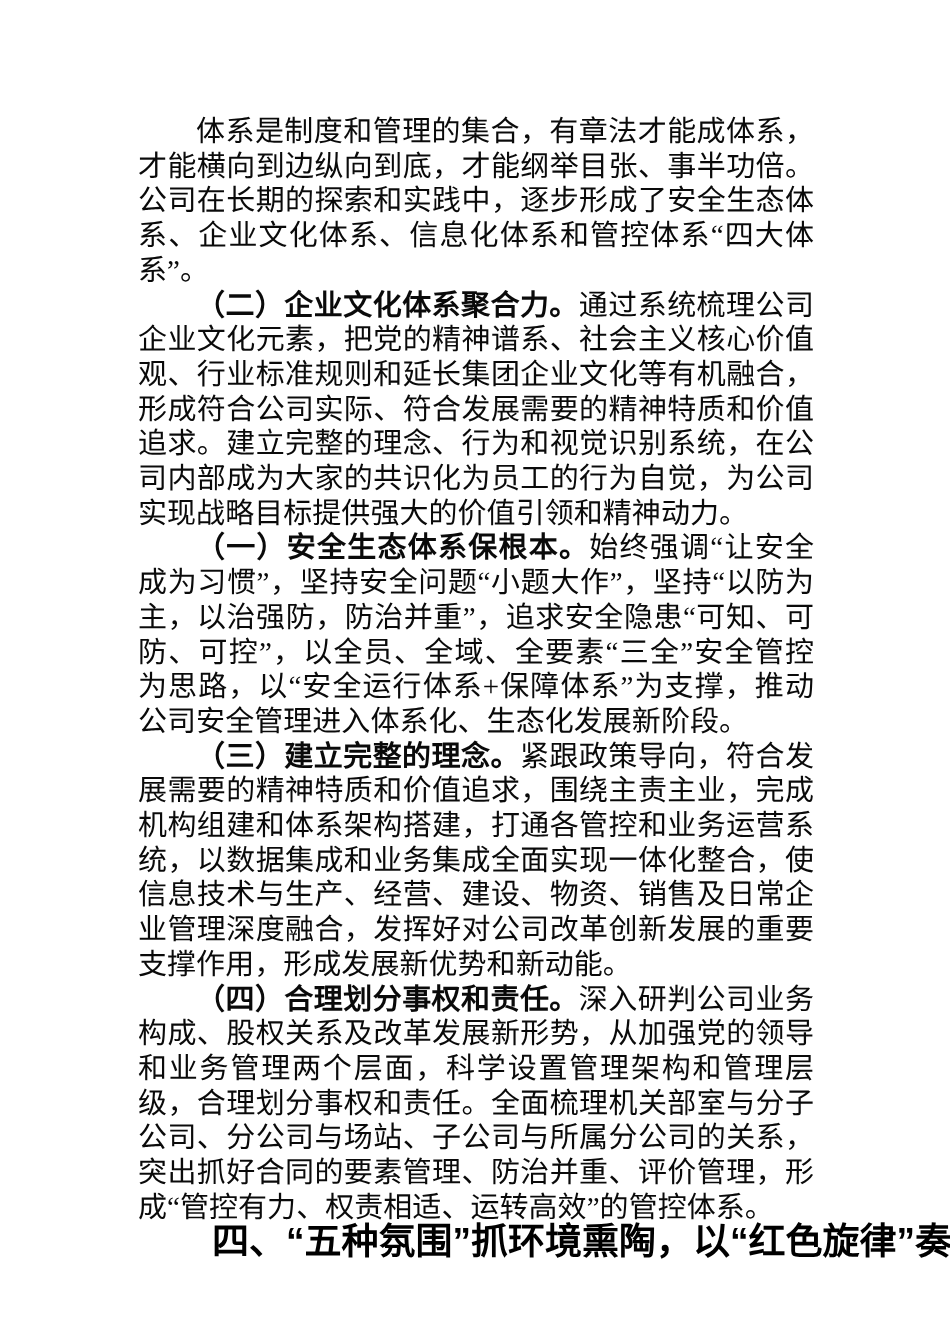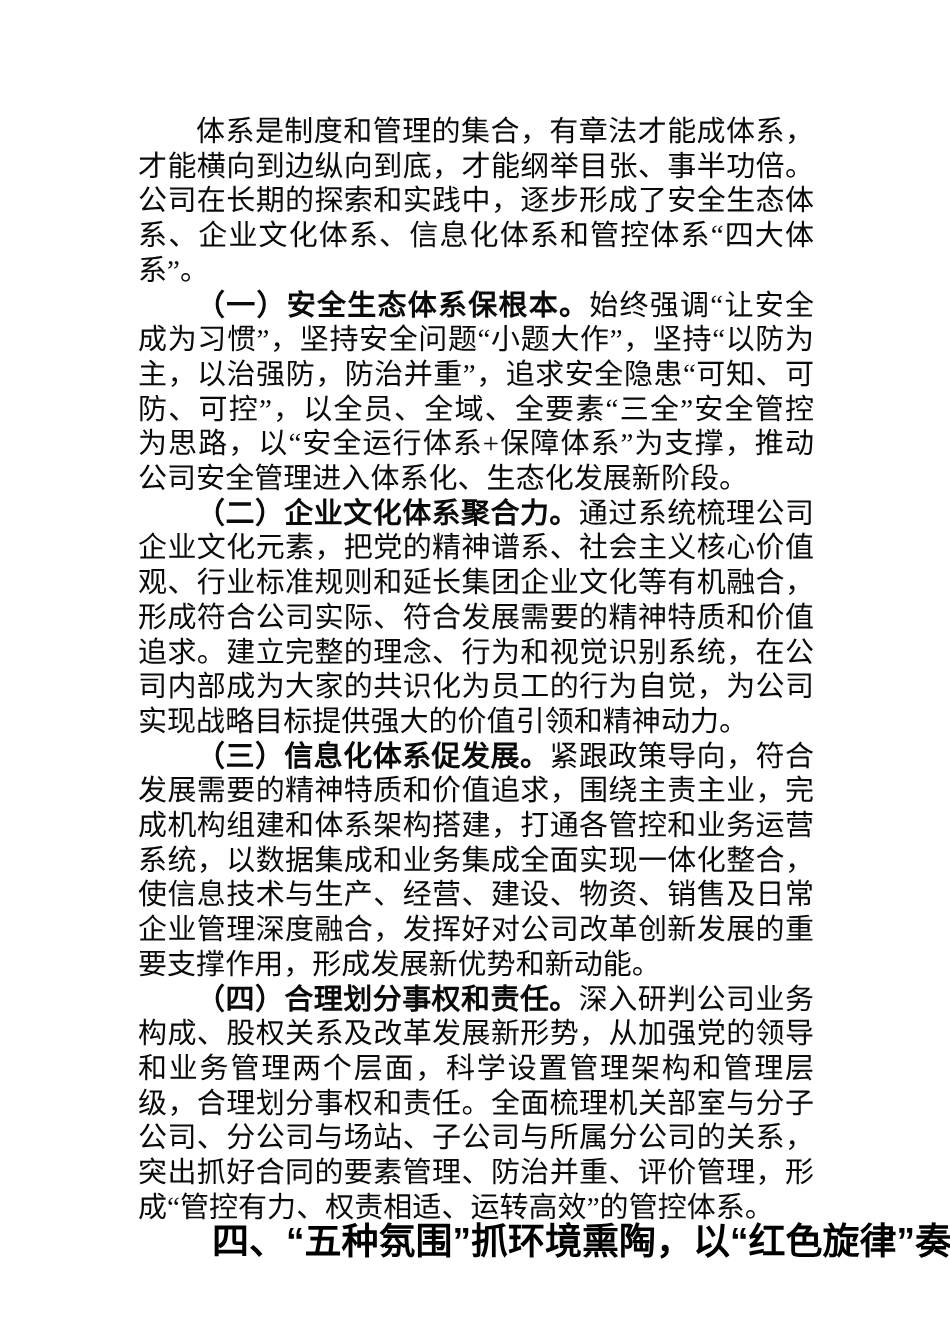--- a/index.html
+++ b/index.html
@@ -49,24 +49,24 @@
   }
 </style>
 </head>
 <body>
 
 <div class="page">
   <div class="content">
 
     <p class="para">体系是制度和管理的集合，有章法才能成体系，才能横向到边纵向到底，才能纲举目张、事半功倍。公司在长期的探索和实践中，逐步形成了安全生态体系、企业文化体系、信息化体系和管控体系“四大体系”。</p>
 
+    <p class="para"><span class="lead">（二）企业文化体系聚合力。</span><span>通过系统梳理公司企业文化元素，把党的精神谱系、社会主义核心价值观、行业标准规则和延长集团企业文化等有机融合，形成符合公司实际、符合发展需要的精神特质和价值追求。建立完整的理念、行为和视觉识别系统，在公司内部成为大家的共识化为员工的行为自觉，为公司实现战略目标提供强大的价值引领和精神动力。</span></p>
+
     <p class="para"><span class="lead">（一）安全生态体系保根本。</span><span>始终强调“让安全成为习惯”，坚持安全问题“小题大作”，坚持“以防为主，以治强防，防治并重”，追求安全隐患“可知、可防、可控”，以全员、全域、全要素“三全”安全管控为思路，以“安全运行体系+保障体系”为支撑，推动公司安全管理进入体系化、生态化发展新阶段。</span></p>
 
-    <p class="para"><span class="lead">（二）企业文化体系聚合力。</span><span>通过系统梳理公司企业文化元素，把党的精神谱系、社会主义核心价值观、行业标准规则和延长集团企业文化等有机融合，形成符合公司实际、符合发展需要的精神特质和价值追求。建立完整的理念、行为和视觉识别系统，在公司内部成为大家的共识化为员工的行为自觉，为公司实现战略目标提供强大的价值引领和精神动力。</span></p>
-
-    <p class="para"><span class="lead">（三）信息化体系促发展。</span><span>紧跟政策导向，符合发展需要的精神特质和价值追求，围绕主责主业，完成机构组建和体系架构搭建，打通各管控和业务运营系统，以数据集成和业务集成全面实现一体化整合，使信息技术与生产、经营、建设、物资、销售及日常企业管理深度融合，发挥好对公司改革创新发展的重要支撑作用，形成发展新优势和新动能。</span></p>
+    <p class="para"><span class="lead">（三）建立完整的理念。</span><span>紧跟政策导向，符合发展需要的精神特质和价值追求，围绕主责主业，完成机构组建和体系架构搭建，打通各管控和业务运营系统，以数据集成和业务集成全面实现一体化整合，使信息技术与生产、经营、建设、物资、销售及日常企业管理深度融合，发挥好对公司改革创新发展的重要支撑作用，形成发展新优势和新动能。</span></p>
 
     <p class="para"><span class="lead">（四）合理划分事权和责任。</span><span>深入研判公司业务构成、股权关系及改革发展新形势，从加强党的领导和业务管理两个层面，科学设置管理架构和管理层级，合理划分事权和责任。全面梳理机关部室与分子公司、分公司与场站、子公司与所属分公司的关系，突出抓好合同的要素管理、防治并重、评价管理，形成“管控有力、权责相适、运转高效”的管控体系。</span></p>
 
     <p class="heading">四、“五种氛围”抓环境熏陶，以“红色旋律”奏响</p>
 
   </div>
 </div>
 
 </body></html>

